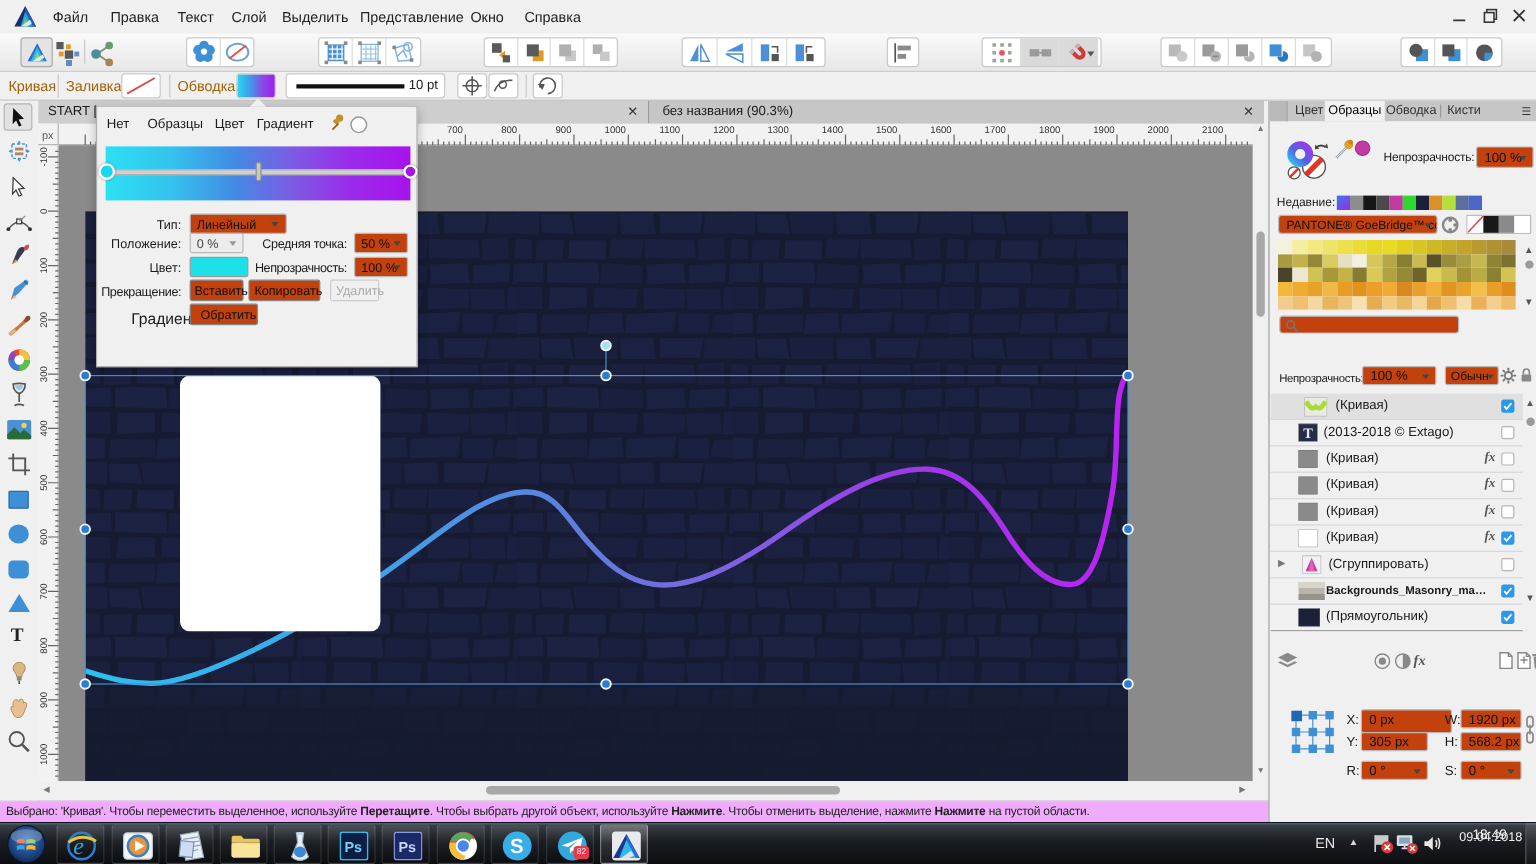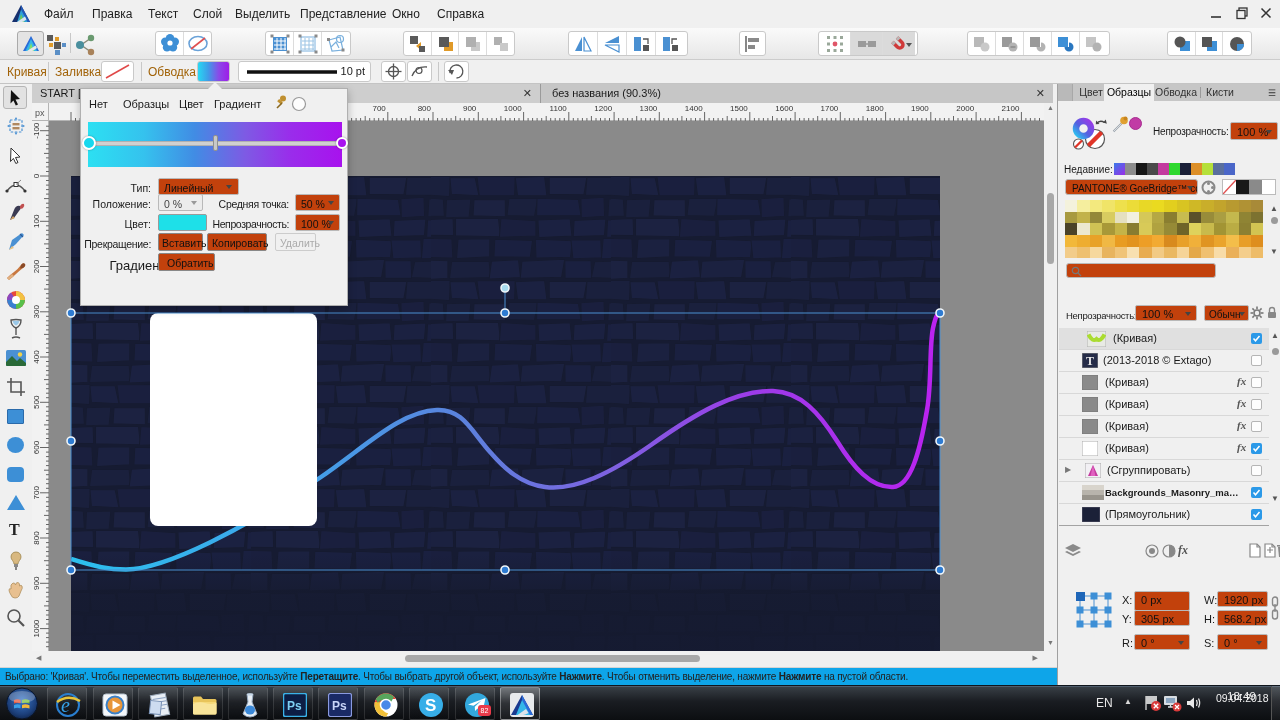--- a/index.html
+++ b/index.html
@@ -32,21 +32,21 @@
 #hscrollrow{left:32px;top:651px;width:1012px;height:16px;background:#f0f0f0}
 
 #rpanel{left:1057px;top:84px;width:223px;height:601px;background:#f0f0f0;border-left:1px solid #a0a0a0}
 .ptabs{position:absolute;left:0;width:223px;height:17px;background:#c6c6c6}
 .ptab{position:absolute;top:0;height:17px;font-size:10.5px;color:#333;padding-top:2px}
 .ptab.act{background:#f0f0f0;color:#000}
 .pipe{position:absolute;top:3px;width:1px;height:11px;background:#9a9a9a}
 .inbox{position:absolute;background:#c2410c;border:1px solid #b9b9b9;border-radius:2px;font-size:11px;color:#111}
 .darr{position:absolute;width:0;height:0;border-left:3.5px solid transparent;border-right:3.5px solid transparent;border-top:4px solid #444}
 
-#statusbar{left:0;top:667px;width:1280px;height:18px;background:#0ea5e9;border-top:1px solid #d4d4d4;font-size:10px;letter-spacing:-0.2px;color:#222;padding:3px 0 0 5px}
+#statusbar{left:0;top:667px;width:1280px;height:18px;background:#f0abfc;border-top:1px solid #d4d4d4;font-size:10px;letter-spacing:-0.2px;color:#222;padding:3px 0 0 5px}
 
 #taskbar{left:0;top:685px;width:1280px;height:35px;background:linear-gradient(#3a4148 0%,#1a1d22 45%,#0c0e11);border-top:1px solid #10151c;box-shadow:inset 0 1px 0 rgba(120,150,180,0.35)}
 .tkslot{position:absolute;top:1px;width:40px;height:33px;border-radius:2px;border:1px solid rgba(255,255,255,0.12);background:linear-gradient(rgba(255,255,255,0.10),rgba(255,255,255,0.02) 50%,rgba(0,0,0,0.1))}
 </style></head>
 <body>
 
 <div class="abs" id="menubar">
   <svg class="abs" style="left:11px;top:4px" width="20" height="20" viewBox="0 0 20 20">
       <path d="M10 1 L19 18 L1 18 Z" fill="#16306e"></path>
       <path d="M10 1 L19 18 L10 18 Z" fill="#2258b8"></path>
@@ -1202,21 +1202,21 @@
         <rect x="0.5" y="14.5" width="7" height="7"></rect>
         <rect x="14.5" y="14.5" width="7" height="7"></rect>
         <rect x="28.5" y="14.5" width="7" height="7"></rect>
         <rect x="0.5" y="28.5" width="7" height="7"></rect>
         <rect x="14.5" y="28.5" width="7" height="7"></rect>
         <rect x="28.5" y="28.5" width="7" height="7"></rect>
       </g>
     <rect x="0" y="0" width="9" height="9" fill="#1e66b8"></rect>
   </svg>
   <span style="position:absolute;left:64px;top:510px;font-size:11px">X:</span>
-  <div class="inbox" style="left:76px;top:507px;width:56px;height:16px;padding:2px 0 16px 6px">0 px</div>
+  <div class="inbox" style="left:76px;top:507px;width:76px;height:16px;padding:2px 0 16px 6px">0 px</div>
   <span style="position:absolute;left:146px;top:510px;font-size:11px">W:</span>
   <div class="inbox" style="left:159px;top:507px;width:51px;height:16px;padding:2px 0 0 6px">1920 px</div>
   <span style="position:absolute;left:64px;top:529px;font-size:11px">Y:</span>
   <div class="inbox" style="left:76px;top:526px;width:56px;height:16px;padding:2px 0 0 6px">305 px</div>
   <span style="position:absolute;left:146px;top:529px;font-size:11px">H:</span>
   <div class="inbox" style="left:159px;top:526px;width:51px;height:16px;padding:2px 0 0 6px">568.2 px</div>
   <span style="position:absolute;left:64px;top:553px;font-size:11px">R:</span>
   <div class="inbox" style="left:76px;top:550px;width:56px;height:16px;padding:2px 0 0 6px">0 °<span class="darr" style="right:5px;top:6px"></span></div>
   <span style="position:absolute;left:146px;top:553px;font-size:11px">S:</span>
   <div class="inbox" style="left:159px;top:550px;width:51px;height:16px;padding:2px 0 0 6px">0 °<span class="darr" style="right:5px;top:6px"></span></div>

